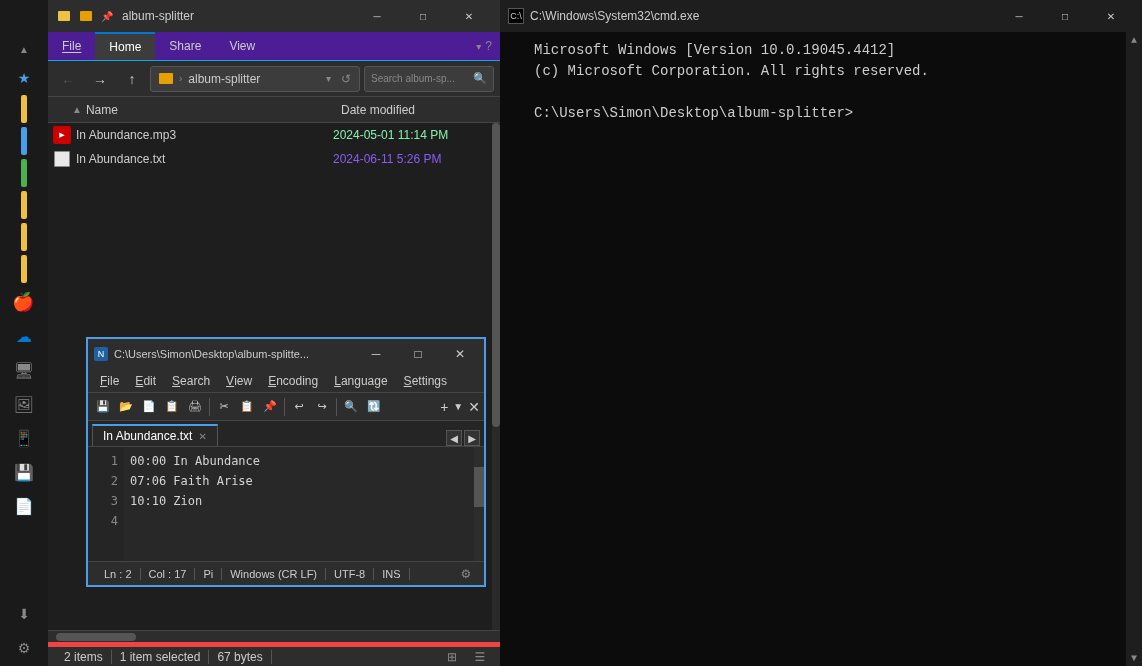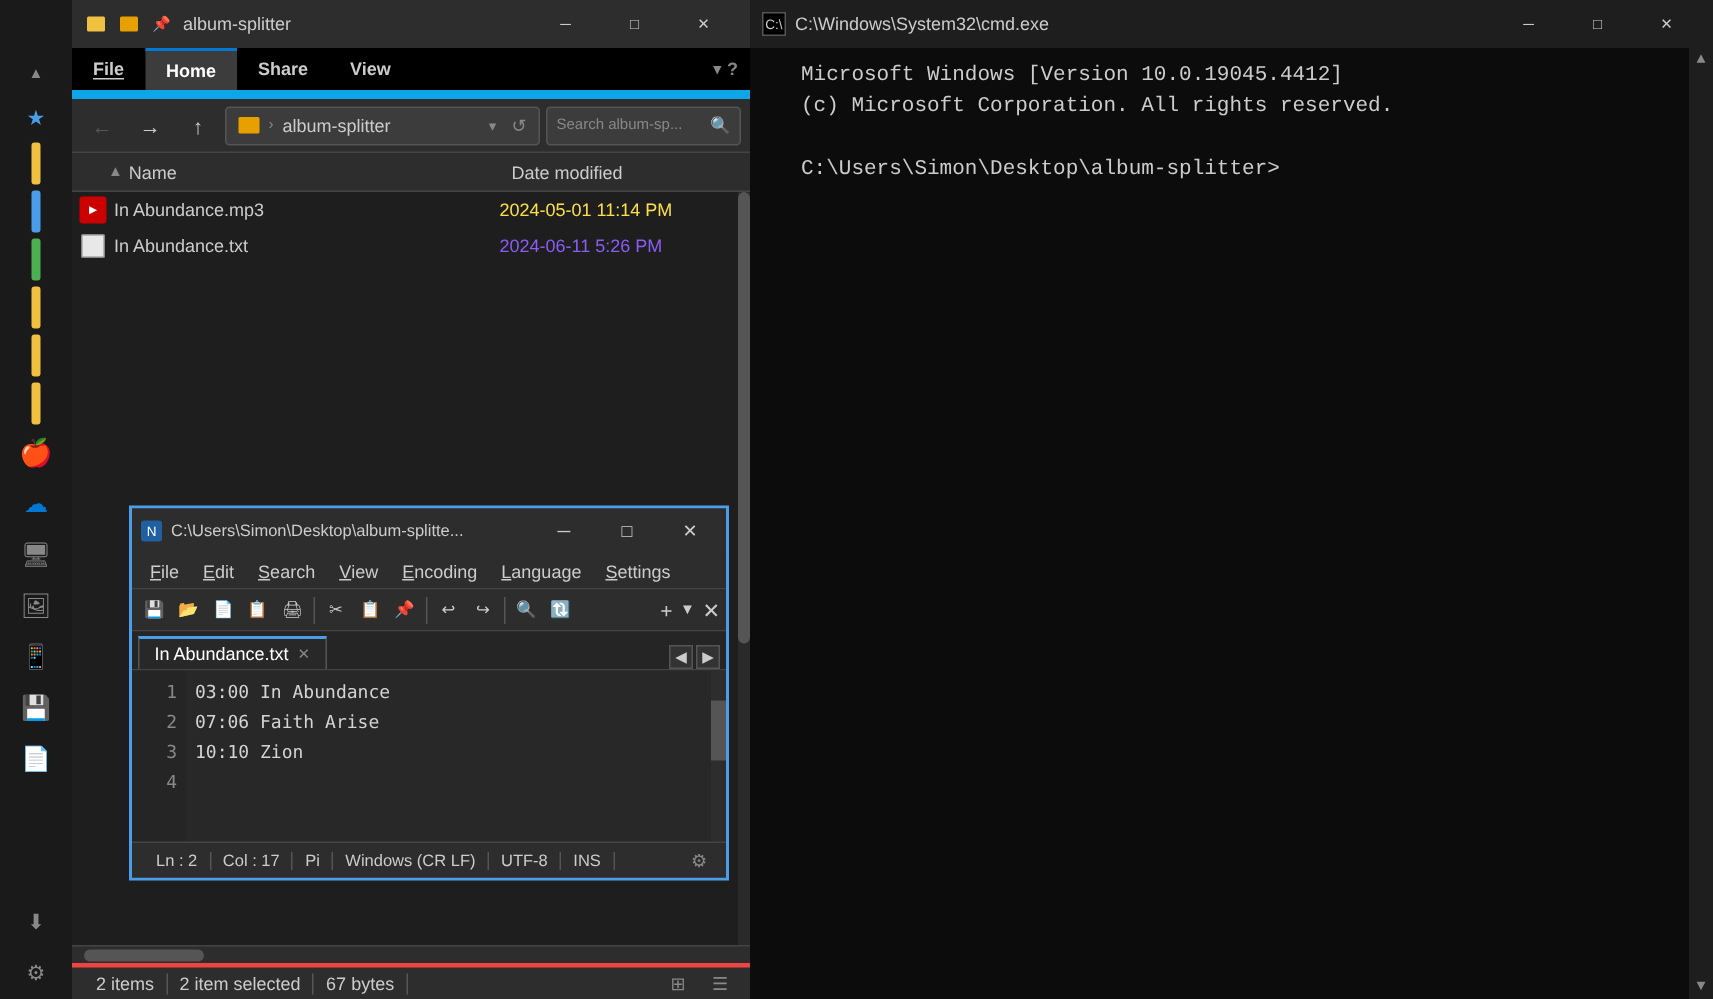--- a/index.html
+++ b/index.html
@@ -8,21 +8,21 @@
     
     #file-explorer { width: 500px; height: 666px; display: flex; flex-direction: column; background: #1e1e1e; position: relative; }
 
     
     .titlebar { height: 32px; background: #2d2d2d; display: flex; align-items: center; padding: 0 8px; gap: 6px; }
     .tb-icon { width: 16px; height: 16px; display: flex; align-items: center; justify-content: center; }
     .titlebar-buttons { display: flex; gap: 0; }
     .titlebar-btn { width: 46px; height: 32px; display: flex; align-items: center; justify-content: center; color: #ccc; font-size: 10px; cursor: pointer; background: transparent; border: none; }
 
     
-    .ribbon { background: #000000; border-bottom: 6px solid #0ea5e9; font-weight: bold; }
+    .ribbon { background: #4c1d95; border-bottom: 1px solid #0ea5e9; }
     .ribbon-tabs { display: flex; height: 28px; align-items: center; }
     .ribbon-tab { padding: 0 14px; height: 28px; display: flex; align-items: center; color: #ccc; font-size: 12px; cursor: pointer; }
     .ribbon-tab.active { background: #3c3c3c; color: #fff; border-top: 2px solid #0078d4; }
     .ribbon-more { margin-left: auto; padding: 0 8px; color: #ccc; cursor: pointer; display: flex; align-items: center; gap: 4px; }
 
     
     .address-bar { height: 36px; background: #2d2d2d; display: flex; align-items: center; padding: 0 6px; gap: 4px; border-bottom: 1px solid #444; }
     .addr-btn { width: 28px; height: 28px; display: flex; align-items: center; justify-content: center; color: #ccc; cursor: pointer; border-radius: 3px; background: transparent; border: none; font-size: 14px; }
     .addr-btn.disabled { color: #555; cursor: default; }
     .addr-path { flex: 1; height: 26px; background: #3c3c3c; border: 1px solid #555; border-radius: 3px; display: flex; align-items: center; padding: 0 8px; gap: 6px; }
@@ -31,21 +31,21 @@
 
     
     .col-headers { height: 26px; background: #2d2d2d; display: flex; align-items: center; padding: 0 4px; border-bottom: 1px solid #444; }
 
     
     .file-list { flex: 1; background: #1e1e1e; overflow: hidden; position: relative; }
     .file-item { height: 24px; display: flex; align-items: center; padding: 0 4px; cursor: pointer; }
     .file-icon { width: 20px; height: 20px; display: flex; align-items: center; justify-content: center; margin-right: 4px; }
 
     
-    .status-bar { height: 24px; background: #2d2d2d; display: flex; align-items: center; padding: 0 8px; gap: 0; border-top: 3px solid #ef4444; }
+    .status-bar { height: 24px; background: #2d2d2d; display: flex; align-items: center; padding: 0 8px; gap: 0; border-top: 5px solid #ef4444; }
     .status-item { color: #ccc; font-size: 12px; padding: 0 8px; border-right: 1px solid #555; }
     .status-item:last-child { border-right: none; }
     .status-spacer { flex: 1; }
     .status-icons { display: flex; gap: 4px; }
     .status-icon-btn { width: 24px; height: 22px; display: flex; align-items: center; justify-content: center; color: #888; cursor: pointer; }
 
     
     #notepad { position: absolute; left: 86px; top: 337px; width: 400px; height: 250px; background: #282828; border: 2px solid #4a9de8; z-index: 10; display: flex; flex-direction: column; }
     .npp-titlebar { height: 30px; background: #2d2d2d; display: flex; align-items: center; padding: 0 6px; gap: 6px; }
     .npp-title-icon { width: 14px; height: 14px; background: #4a9de8; border-radius: 2px; display: flex; align-items: center; justify-content: center; font-size: 8px; color: #fff; }
@@ -191,21 +191,21 @@
 
     <div class="file-list" style="position:relative;">
 
       <div class="file-item">
         <div class="file-icon">
           <div style="width:18px;height:18px;background:#cc0000;border-radius:2px;display:flex;align-items:center;justify-content:center;">
             <span style="color:#fff;font-size:7px;">▶</span>
           </div>
         </div>
         <span style="flex:1;color:#ccc;font-size:12px;">In Abundance.mp3</span>
-        <span style="width:155px;color:#fde047;font-size:12px;">2024-05-01 11:14 PM</span>
+        <span style="width:155px;color:#86efac;font-size:12px;">2024-05-01 11:14 PM</span>
         <span style="width:8px;color:#888;font-size:8px;"></span>
       </div>
 
       <div class="file-item">
         <div class="file-icon">
           <div style="width:16px;height:16px;background:#e8e8e8;border:1px solid #888;border-radius:1px;display:flex;align-items:center;justify-content:center;">
             <span style="color:#444;font-size:7px;"></span>
           </div>
         </div>
         <span style="flex:1;color:#ccc;font-size:12px;">In Abundance.txt</span>
@@ -272,21 +272,21 @@
       </div>
 
       <div class="npp-editor">
         <div class="npp-line-nums">
           <div class="npp-line-num">1</div>
           <div class="npp-line-num">2</div>
           <div class="npp-line-num">3</div>
           <div class="npp-line-num">4</div>
         </div>
         <div class="npp-lines">
-          <div class="npp-line">03:00 In Abundance</div>
+          <div class="npp-line">00:00 In Abundance</div>
           <div class="npp-line">07:06 Faith Arise</div>
           <div class="npp-line">10:10 Zion</div>
         </div>
         <div class="npp-scrollbar">
           <div class="npp-scroll-thumb"></div>
         </div>
       </div>
 
       <div class="npp-statusbar">
         <span class="npp-status-item">Ln : 2</span>
@@ -299,21 +299,21 @@
         <div class="npp-status-gear">⚙</div>
       </div>
     </div>
 
     <div class="horizontal-scroll">
       <div class="h-scroll-thumb"></div>
     </div>
 
     <div class="status-bar">
       <span class="status-item">2 items</span>
-      <span class="status-item">2 item selected</span>
+      <span class="status-item">1 item selected</span>
       <span class="status-item">67 bytes</span>
       <span class="status-spacer"></span>
       <div class="status-icons">
         <div class="status-icon-btn">⊞</div>
         <div class="status-icon-btn">☰</div>
       </div>
     </div>
   </div>
 </div>
 

